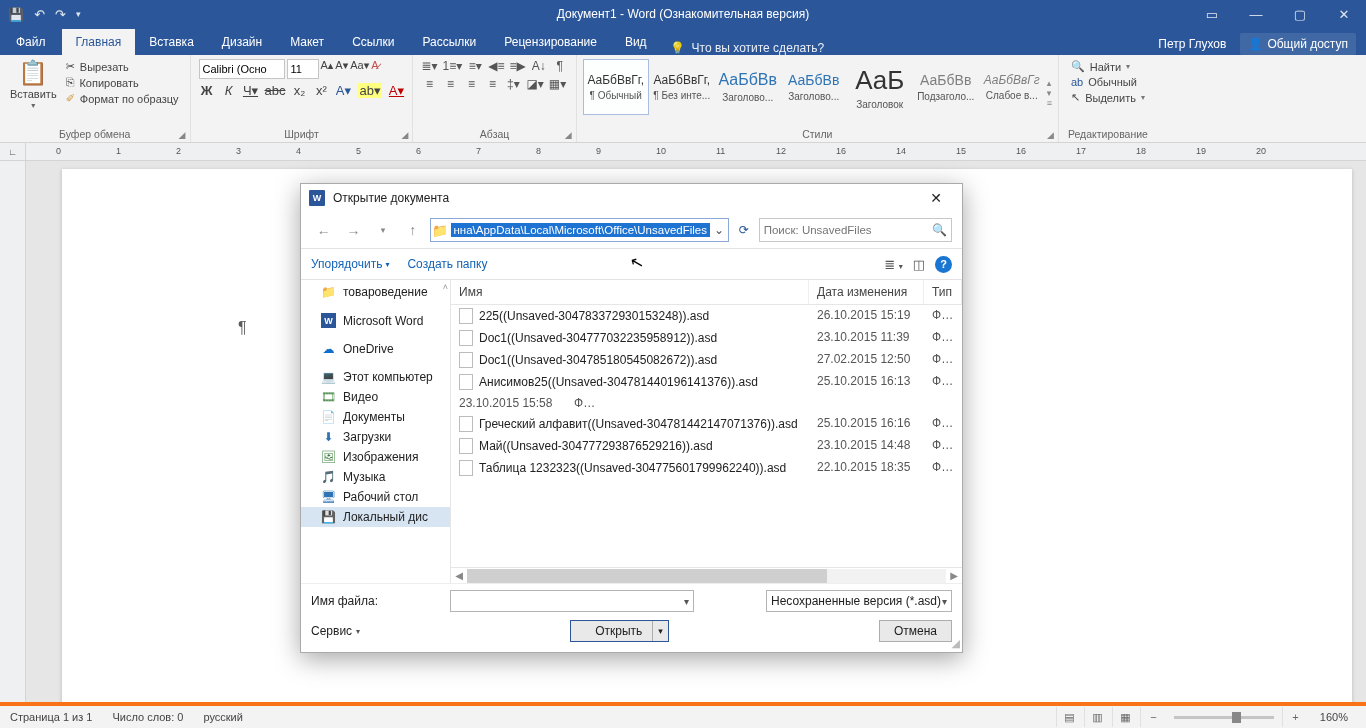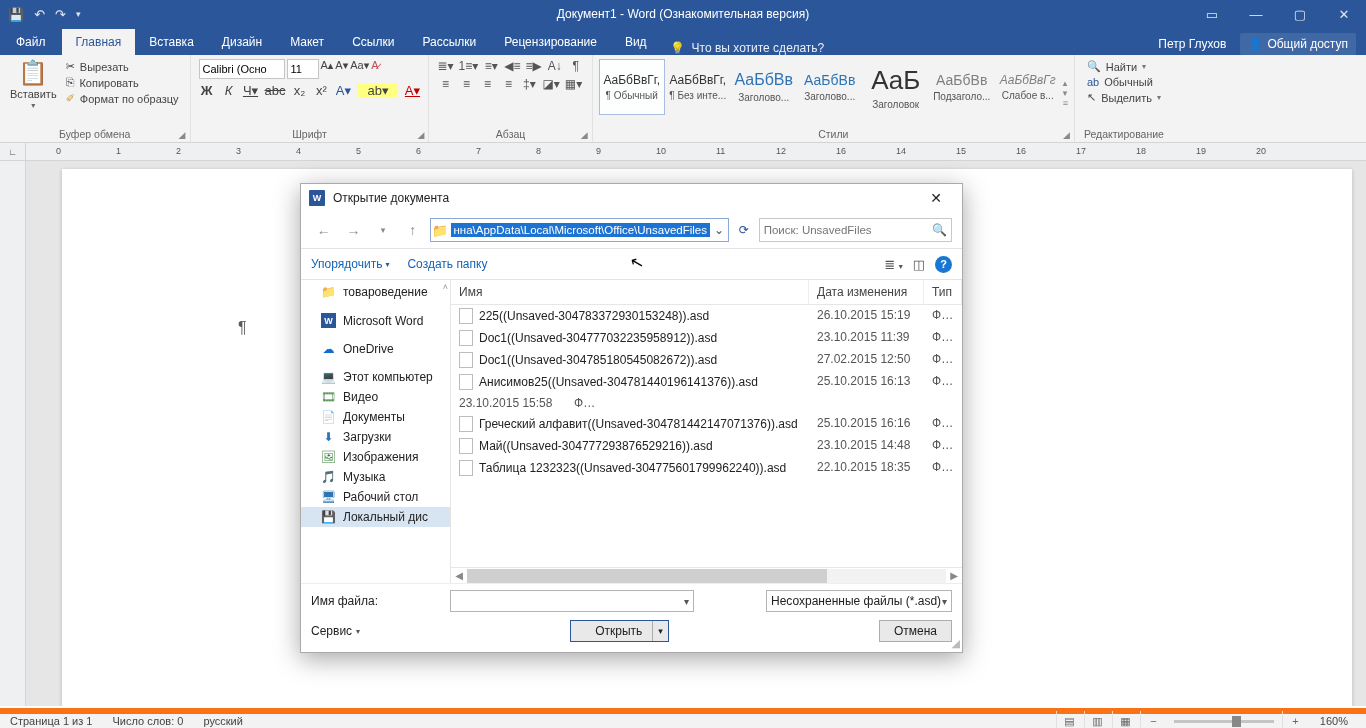--- a/index.html
+++ b/index.html
@@ -51,21 +51,21 @@
 .rulerarea { height:18px; background:#eef0f2; border-bottom:1px solid #d4d4d4; display:flex; font-size:9px; color:#555; }
 .rulerarea .vr { width: 26px; background:#eef0f2; border-right:1px solid #d4d4d4; display:flex; align-items:center; justify-content:center; }
 .rulerarea .hr { flex:1; background:#eef0f2; position:relative; overflow:hidden; }
 .docarea { height: calc(728px - 28px - 27px - 88px - 18px - 22px); background:#e6e6e6; display:flex; }
 .docarea .vr2 { width: 26px; background:#eef0f2; border-right:1px solid #d4d4d4; }
 .docarea .canvas { flex:1; position:relative; overflow:hidden; }
 .page { position:absolute; left: 36px; top: 8px; width: 1290px; height: 1400px; background:#fff; box-shadow: 0 1px 4px rgba(0,0,0,.2); }
 .page .cursor { position:absolute; left: 176px; top: 150px; font-size:16px; color:#5a5a5a; }
 
 
-.statusbar { position:absolute; bottom:0; left:0; right:0; height: 20px; background:#f3f3f3; border-top:6px solid #f97316; display:flex; align-items:center; font-size:11px; color:#444; }
+.statusbar { position:absolute; bottom:0; left:0; right:0; height: 26px; background:#f3f3f3; border-top:4px solid #f97316; display:flex; align-items:center; font-size:11px; color:#444; }
 .statusbar .sitem { padding: 0 10px; cursor:pointer; }
 .statusbar .right { margin-left:auto; display:flex; align-items:center; gap:2px; padding-right:8px; }
 .statusbar .vb { width:26px; height:20px; display:flex; align-items:center; justify-content:center; cursor:pointer; color:#666; border-left:1px solid #e0e0e0; }
 .zoomslider { width:100px; height:3px; background:#c5c5c5; position:relative; margin:0 6px; }
 .zoomslider .thumb { position:absolute; top:-4px; left:58px; width:9px; height:11px; background:#888; }
 
 
 .dialog { position:absolute; left: 300px; top: 183px; width: 663px; height: 470px; background:#fff; border:1px solid #aaa; box-shadow: 0 6px 24px rgba(0,0,0,.35); display:flex; flex-direction:column; font-size:12px; color:#222; }
 .dlg-title { height: 28px; display:flex; align-items:center; padding: 0 8px; gap:8px; }
 .dlg-title .wic { width:16px; height:16px; background:#2b579a; color:#fff; font-size:9px; font-weight:bold; display:flex; align-items:center; justify-content:center; border-radius:1px; }
@@ -201,21 +201,21 @@
         <span class="tb" style="color:#c05050">A̷</span>
       </div>
       <div class="fontrow">
         <span class="tb" style="font-weight:bold">Ж</span>
         <span class="tb" style="font-style:italic">К</span>
         <span class="tb" style="text-decoration:underline">Ч▾</span>
         <span class="tb" style="text-decoration:line-through">abc</span>
         <span class="tb">x₂</span>
         <span class="tb">x²</span>
         <span class="tb" style="color:#2b579a">A▾</span>
-        <span class="tb" style="background:#ffff80;padding:0 10px;">ab▾</span>
+        <span class="tb" style="background:#ffff80;padding:0 2px;">ab▾</span>
         <span class="tb" style="color:#c00000;text-decoration:underline;">A▾</span>
       </div>
     </div>
     <div class="label"><span>Шрифт</span><span class="dlaunch">◢</span></div>
   </div>
 
   <div class="group">
     <div class="body" style="flex-direction:column;">
       <div class="pararow">
         <span class="tb">≣▾</span>
@@ -521,21 +521,21 @@
     </div>
   </div>
   <div class="dlg-footer">
     <div class="frow">
       <span class="lbl">Имя файла:</span>
       <div class="combo" style="width:244px;">
           <span></span>
           <span class="dd">▾</span>
         </div>
       <div class="combo" style="width:186px;">
-          <span style="overflow:hidden;white-space:nowrap;text-overflow:ellipsis;">Несохраненные файлы (*.asd)</span>
+          <span style="overflow:hidden;white-space:nowrap;text-overflow:ellipsis;">Несохраненные версия (*.asd)</span>
           <span class="dd">▾</span>
         </div>
     </div>
     <div class="frow">
       <div style="display:flex;align-items:center;gap:4px;cursor:pointer;">
           <span>Сервис</span>
           <span style="font-size:8px;color:#555">▾</span>
         </div>
       <div class="btn primary split">
           <span style="padding:0 10px;">Открыть</span>

